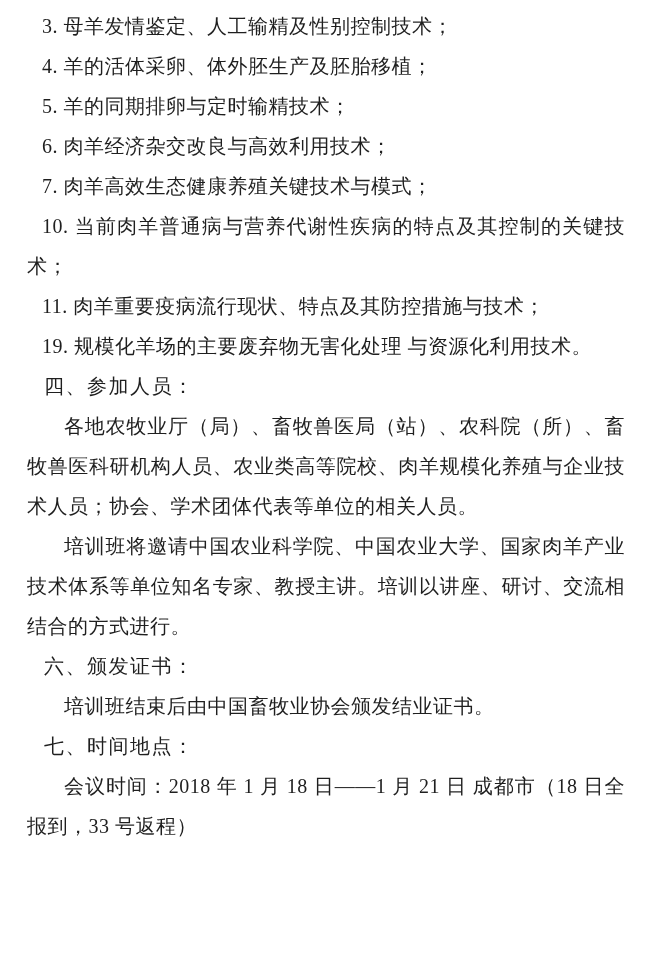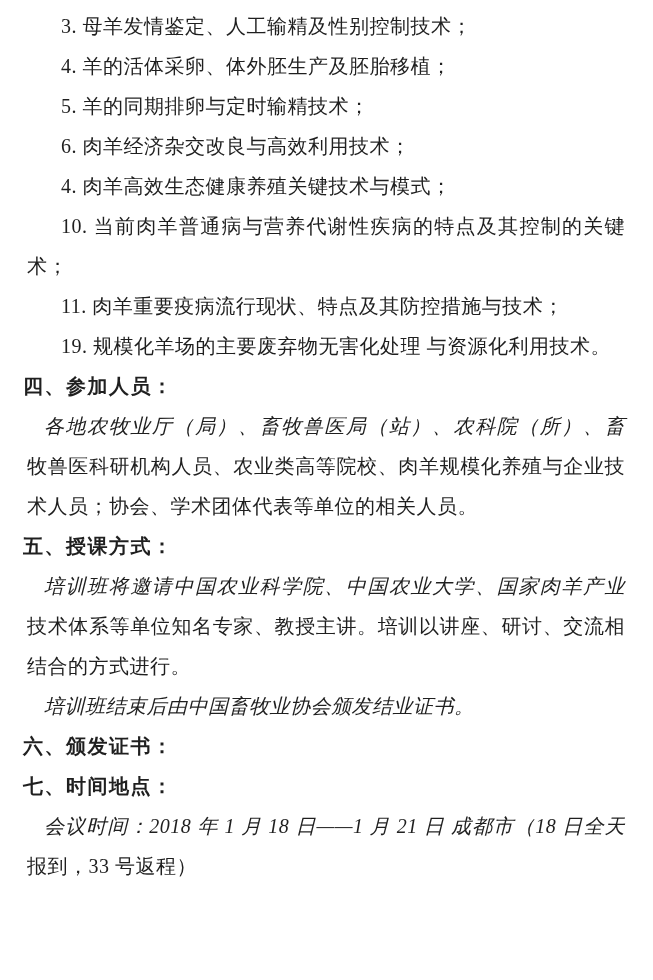--- a/index.html
+++ b/index.html
@@ -24,57 +24,56 @@
     height: 40px;
     line-height: 40px;
     font-size: 20px;
     letter-spacing: 0.5px;
     white-space: pre;
     padding-left: 27px;  
     padding-right: 28px;
     overflow: hidden;
   }
   
-  .li   { padding-left: 61px; }
+  .li   { padding-left: 42px; }
   
-  .head { padding-left: 23px; font-weight: bold; letter-spacing: 1.5px; }
+  .head { padding-left: 44px; font-weight: normal; letter-spacing: 1.5px; }
   
-  .para { padding-left: 44px; font-style: italic; }
+  .para { padding-left: 64px; }
   
   .full {
     white-space: normal;
     text-align: justify;
     text-align-last: justify;
   }
 </style>
 </head>
 <body>
 
 <div class="page">
 
   <div class="line li">3. 母羊发情鉴定、人工输精及性别控制技术；</div>
   <div class="line li">4. 羊的活体采卵、体外胚生产及胚胎移植；</div>
   <div class="line li">5. 羊的同期排卵与定时输精技术；</div>
   <div class="line li">6. 肉羊经济杂交改良与高效利用技术；</div>
-  <div class="line li">4. 肉羊高效生态健康养殖关键技术与模式；</div>
+  <div class="line li">7. 肉羊高效生态健康养殖关键技术与模式；</div>
   <div class="line li full">10. 当前肉羊普通病与营养代谢性疾病的特点及其控制的关键技</div>
   <div class="line">术；</div>
   <div class="line li">11. 肉羊重要疫病流行现状、特点及其防控措施与技术；</div>
   <div class="line li">19. 规模化羊场的主要废弃物无害化处理 与资源化利用技术。</div>
 
   <div class="line head">四、参加人员：</div>
   <div class="line para full">各地农牧业厅（局）、畜牧兽医局（站）、农科院（所）、畜</div>
   <div class="line full">牧兽医科研机构人员、农业类高等院校、肉羊规模化养殖与企业技</div>
   <div class="line">术人员；协会、学术团体代表等单位的相关人员。</div>
 
-  <div class="line head">五、授课方式：</div>
   <div class="line para full">培训班将邀请中国农业科学院、中国农业大学、国家肉羊产业</div>
   <div class="line full">技术体系等单位知名专家、教授主讲。培训以讲座、研讨、交流相</div>
   <div class="line">结合的方式进行。</div>
 
+  <div class="line head">六、颁发证书：</div>
   <div class="line para">培训班结束后由中国畜牧业协会颁发结业证书。</div>
-  <div class="line head">六、颁发证书：</div>
 
   <div class="line head">七、时间地点：</div>
   <div class="line para full">会议时间：2018 年 1 月 18 日——1 月 21 日  成都市（18 日全天</div>
   <div class="line">报到，33 号返程）</div>
 
 </div>
 
 </body></html>

